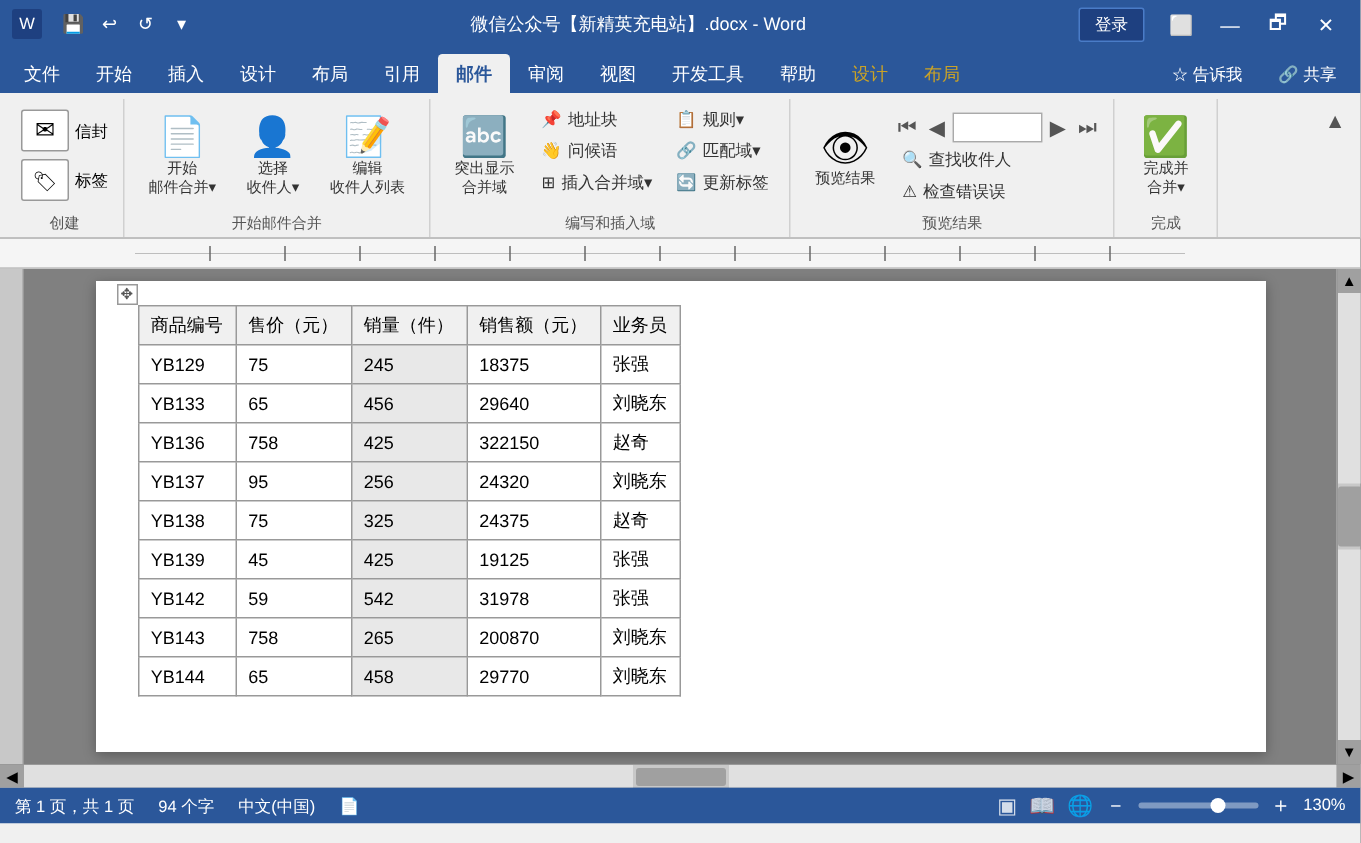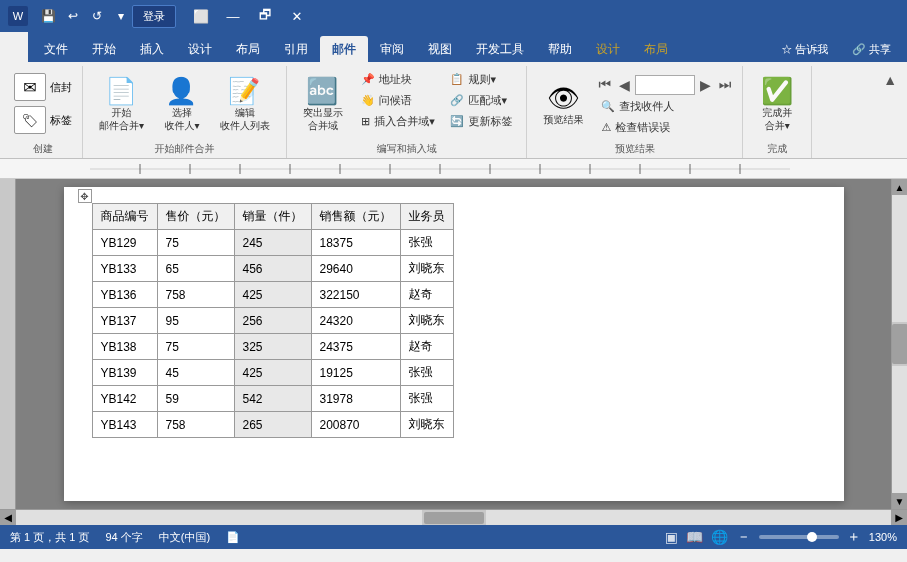--- a/index.html
+++ b/index.html
@@ -24,21 +24,20 @@
     .title-btn { width: 30px; height: 32px; display: flex; align-items: center; justify-content: center; color: white; font-size: 13px; cursor: pointer; }
     .login-btn { background: #1e4080; border: 1px solid #4a7cc7; color: white; padding: 3px 10px; font-size: 11px; border-radius: 2px; cursor: pointer; margin-right: 8px; font-family: Liberation Mono, monospace; }
 
     
     .ribbon-tabs {
       background: #2b579a;
       height: 30px;
       display: flex;
       align-items: flex-end;
       padding: 0 4px;
-      margin-left: 28px;
     }
     .ribbon-tab {
       height: 26px;
       padding: 0 12px;
       display: flex;
       align-items: center;
       color: white;
       font-size: 12px;
       cursor: pointer;
       border-radius: 3px 3px 0 0;
@@ -224,20 +223,21 @@
 <div class="title-bar">
   <div class="title-bar-left">
     <div class="title-bar-icon">W</div>
     <div class="title-bar-qat">
       <div class="qat-btn">💾</div>
       <div class="qat-btn">↩</div>
       <div class="qat-btn">↺</div>
       <div class="qat-btn">▾</div>
     </div>
   </div>
+  <div class="title-bar-title">微信公众号【新精英充电站】.docx - Word</div>
   <div class="title-bar-right">
     <button class="login-btn">登录</button>
     <div class="title-btn">⬜</div>
     <div class="title-btn">—</div>
     <div class="title-btn">🗗</div>
     <div class="title-btn close">✕</div>
   </div>
 </div>
 
 <div class="ribbon-tabs">
@@ -468,20 +468,27 @@
                     <td>31978</td>
                     <td>张强</td>
                   </tr>
                   <tr>
                     <td>YB143</td>
                     <td>758</td>
                     <td class="qty">265</td>
                     <td>200870</td>
                     <td>刘晓东</td>
                   </tr>
+                  <tr>
+                    <td>YB144</td>
+                    <td>65</td>
+                    <td class="qty">458</td>
+                    <td>29770</td>
+                    <td>刘晓东</td>
+                  </tr>
                 </tbody>
             </table>
           </div>
         </div>
       </div>
 
       <div style="width:16px;background:#c8c8c8;border-left:1px solid #999;display:flex;flex-direction:column;align-items:center;">
         <div style="width:16px;height:16px;background:#a0a0a0;display:flex;align-items:center;justify-content:center;font-size:10px;cursor:pointer;">▲</div>
         <div style="flex:1;width:100%;background:#e0e0e0;"></div>
         <div style="width:16px;height:40px;background:#a0a0a0;border-radius:2px;margin:2px;"></div>

